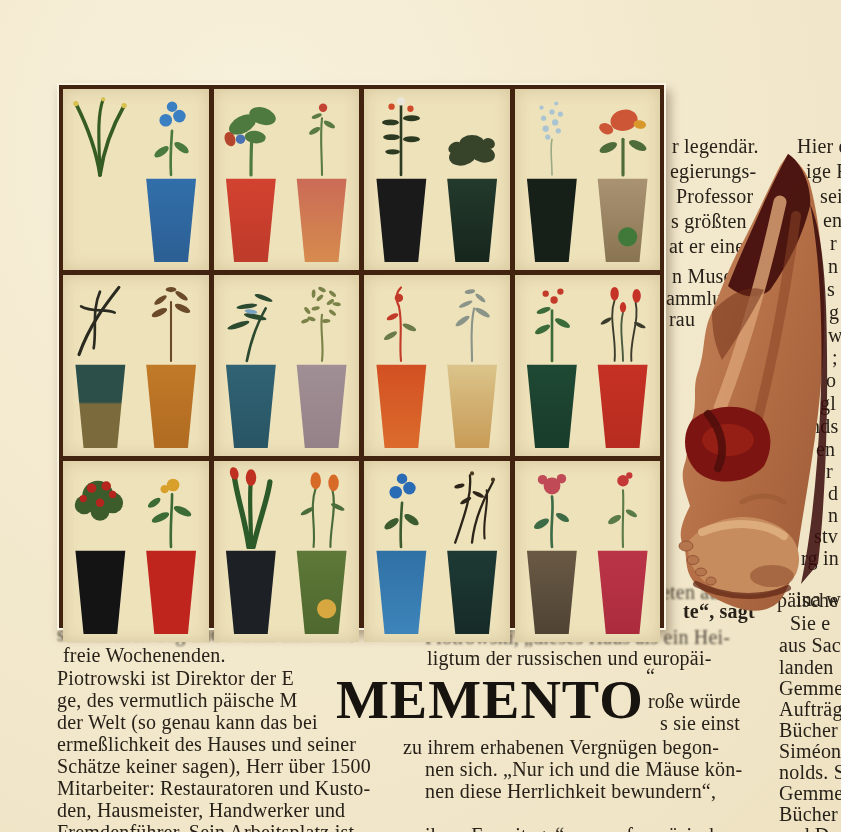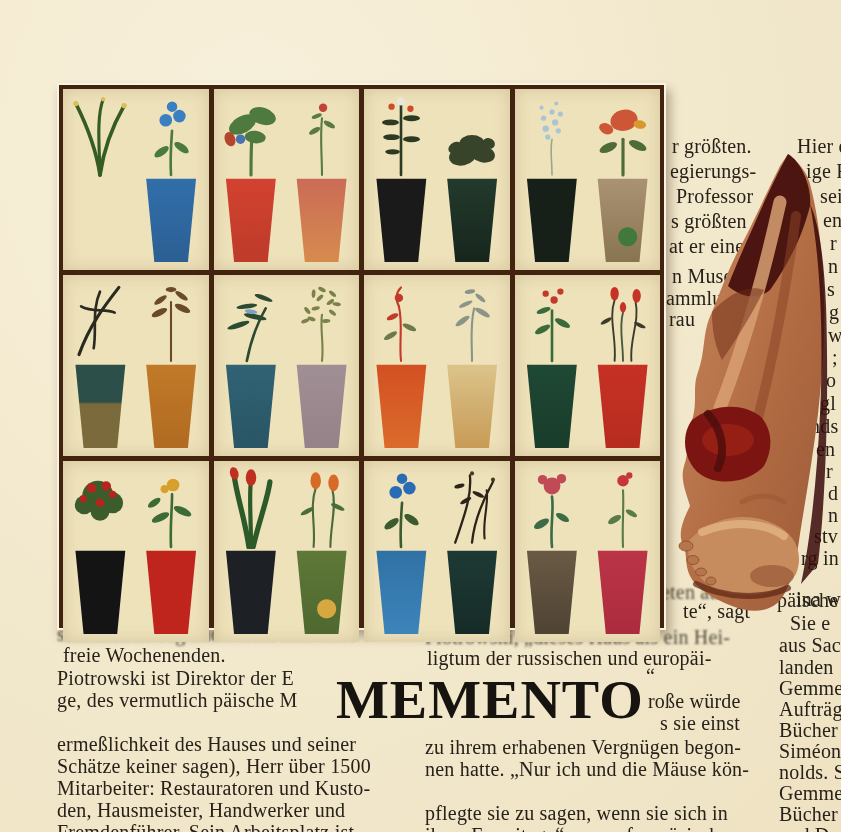--- a/index.html
+++ b/index.html
@@ -40,21 +40,21 @@
     width:58px;height:84px;
     clip-path:polygon(7% 1%,93% 1%,79% 100%,21% 100%);
     filter:saturate(.95);
   }
   .legs{position:absolute;left:672px;top:146px;width:169px;height:484px;z-index:3;}
 </style>
 </head>
 <body>
 
 <div class="news-layer" id="fragments">
-    <span class="frag" style="left: 672px; top: 136px;">r größten.</span>
+    <span class="frag" style="left: 672px; top: 136px;">r legendär.</span>
     <span class="frag" style="left: 670px; top: 161px;">egierungs-</span>
     <span class="frag" style="left: 676px; top: 186px;">Professor</span>
     <span class="frag" style="left: 671px; top: 211px;">s größten</span>
     <span class="frag" style="left: 669px; top: 236px;">at er einen</span>
     <span class="frag" style="left: 672px; top: 266px;">n Museu</span>
     <span class="frag" style="left: 666px; top: 288px; text-align: center;">ammlu</span>
     <span class="frag" style="left: 669px; top: 309px;">rau</span>
     <span class="frag" style="left: 797px; top: 136px;">Hier er</span>
     <span class="frag" style="left: 806px; top: 161px;">ige Fre</span>
     <span class="frag" style="left: 820px; top: 186px;">sei</span>
@@ -70,38 +70,39 @@
     <span class="frag" style="left: 810px; top: 416px;">nds</span>
     <span class="frag" style="left: 816px; top: 439px;">en</span>
     <span class="frag" style="left: 826px; top: 461px;">r</span>
     <span class="frag" style="left: 828px; top: 483px;">d</span>
     <span class="frag" style="left: 828px; top: 505px;">n</span>
     <span class="frag" style="left: 814px; top: 526px;">stv</span>
     <span class="frag" style="left: 801px; top: 548px;">rg in</span>
     <span class="frag" style="left: 796px; top: 589px;">ina w</span>
     <span class="frag" style="left: 777px; top: 590px;">päische</span>
     <span class="frag blur" style="left: 661px; top: 582px;">eten auf</span>
-    <span class="frag" style="left: 683px; top: 601px;">te“, sagt</span>
+    <span class="frag" style="left: 683px; top: 601px; font-weight: bold;">te“, sagt</span>
     <span class="frag blur" style="left: 57px; top: 624px;">ständlichen Tag und Nacht und ohne</span>
     <span class="frag" style="left: 63px; top: 645px;">freie Wochenenden.</span>
     <span class="frag" style="left: 57px; top: 668px;">Piotrowski ist Direktor der E</span>
     <span class="frag" style="left: 57px; top: 690px;">ge, des vermutlich päische M</span>
+    <span class="frag" style="left: 57px; top: 712px;">der Welt (so genau kann das bei</span>
     <span class="frag" style="left: 57px; top: 734px;">ermeßlichkeit des Hauses und seiner</span>
     <span class="frag" style="left: 57px; top: 756px;">Schätze keiner sagen), Herr über 1500</span>
     <span class="frag" style="left: 57px; top: 778px;">Mitarbeiter: Restauratoren und Kusto-</span>
     <span class="frag" style="left: 57px; top: 800px;">den, Hausmeister, Handwerker und</span>
     <span class="frag" style="left: 57px; top: 822px;">Fremdenführer. Sein Arbeitsplatz ist</span>
     <span class="frag blur" style="left: 425px; top: 627px;">Piotrowski, „dieses Haus als ein Hei-</span>
     <span class="frag" style="left: 427px; top: 648px;">ligtum der russischen und europäi-</span>
     <span class="frag" style="left: 646px; top: 666px;">“</span>
     <span class="frag" style="left: 648px; top: 691px;">roße würde</span>
     <span class="frag" style="left: 660px; top: 713px;">s sie einst</span>
-    <span class="frag" style="left: 425px; top: 737px;">zu ihrem erhabenen Vergnügen begon-</span>
-    <span class="frag" style="left: 425px; top: 759px;">nen hatte. „Nur ich und die Mäuse kön-</span>
-    <span class="frag" style="left: 425px; top: 803px;">pflegte sie zu sagen, wenn sie sich in</span>
+    <span class="frag" style="left: 403px; top: 737px;">zu ihrem erhabenen Vergnügen begon-</span>
+    <span class="frag" style="left: 425px; top: 759px;">nen sich. „Nur ich und die Mäuse kön-</span>
+    <span class="frag" style="left: 425px; top: 781px;">nen diese Herrlichkeit bewundern“,</span>
     <span class="frag" style="left: 425px; top: 825px;">ihre „Eremitage“ – vom französischen</span>
     <span class="frag" style="left: 790px; top: 613px;">Sie e</span>
     <span class="frag" style="left: 779px; top: 635px;">aus Sac</span>
     <span class="frag" style="left: 779px; top: 657px;">landen</span>
     <span class="frag" style="left: 779px; top: 678px;">Gemme</span>
     <span class="frag" style="left: 779px; top: 699px;">Aufträg</span>
     <span class="frag" style="left: 779px; top: 720px;">Bücher</span>
     <span class="frag" style="left: 779px; top: 741px;">Siméon</span>
     <span class="frag" style="left: 779px; top: 762px;">nolds. S</span>
     <span class="frag" style="left: 779px; top: 783px;">Gemme</span>

